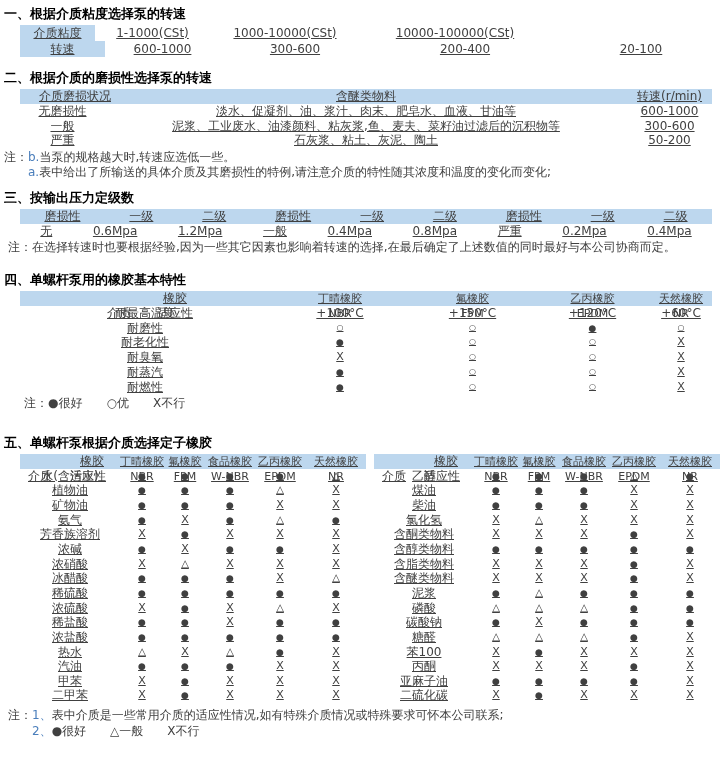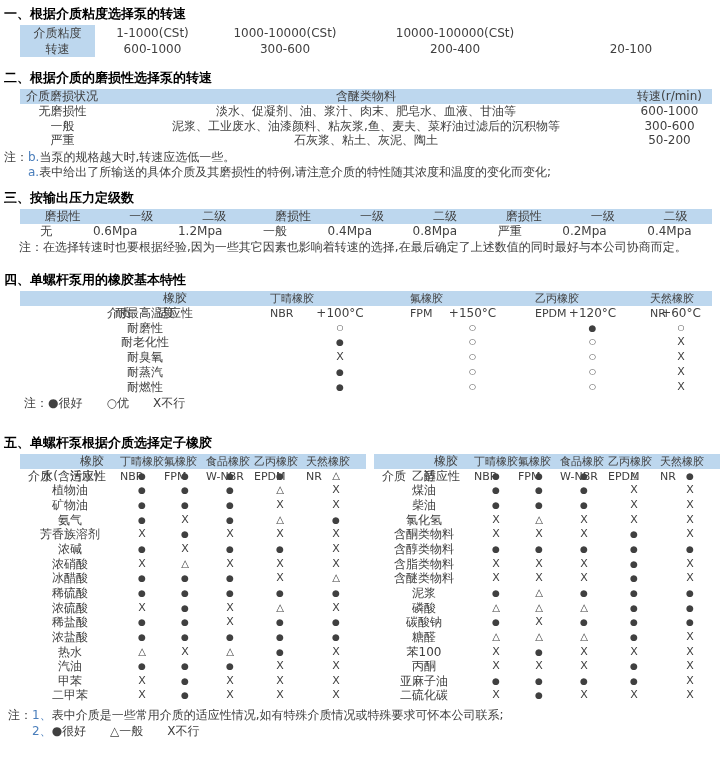--- a/index.html
+++ b/index.html
@@ -8,50 +8,50 @@
   body{
     width:726px;height:775px;overflow:hidden;background:#fff;
     font-family:"DejaVu Sans","Liberation Sans",sans-serif;
     font-size:12px;color:var(--txt);padding-top:6px;
   }
   .title{
     font-weight:bold;color:var(--ttl);font-size:13px;
     padding-left:4px;margin:0 0 3px 0;line-height:16px;white-space:nowrap;
   }
   .tbl{margin-left:20px;width:692px;}
-  .trow{display:flex;height:14.6px;line-height:14.6px;align-items:center;}
+  .trow{display:flex;height:14.6px;line-height:14.6px;align-items:center;text-decoration:underline;}
   .tcell{
     display:block;flex-shrink:0;text-align:center;white-space:nowrap;
     height:100%;line-height:inherit;
   }
   .tcell.flex1{flex:1 1 auto;}
   .thead{background:var(--hdr);height:15px;line-height:15px;}
   .t1 .trow{height:16px;line-height:16px;}
   .blue0 .tcell:first-child{background:var(--hdr);}
-  .left0 .tcell:first-child{text-align:left;padding-left:6px;}
+  .left0 .tcell:first-child{text-align:left;padding-left:19px;}
   
   .thead2{background:var(--hdr);height:30px;line-height:15px;align-items:stretch;}
   .thead2 .corner,.thead2 .colh{flex-shrink:0;}
-  .thead2 .colh{text-align:left;font-size:11px;white-space:nowrap;}
+  .thead2 .colh{text-align:center;font-size:11px;white-space:nowrap;}
   .thead2 .colh div{height:15px;line-height:15px;}
   .c-top,.c-bot{height:15px;line-height:15px;}
   #t4 .c-top{text-align:center;padding-left:60px;}
   #t4 .c-bot{display:flex;justify-content:center;gap:26px;padding-left:10px;}
   .tbl5 .c-top{text-align:right;padding-right:16px;}
   .tbl5 .c-bot{display:flex;justify-content:space-between;padding:0 14px 0 8px;}
   
   .sym-dot{font-size:9px;}
   .sym-circ{font-size:8px;}
   .sym-tri{font-size:10px;}
   .sym-x{font-size:11px;}
   
   .note{display:flex;padding-left:4px;line-height:15px;margin-top:2px;white-space:nowrap;}
   .note .nlabel{flex-shrink:0;}
   .marker{color:var(--mk);}
-  .noteline{padding-left:19px;line-height:15px;margin-top:2px;white-space:nowrap;}
+  .noteline{padding-left:8px;line-height:15px;margin-top:2px;white-space:nowrap;}
   #s4-note{padding-left:24px;}
   #s5-notes{padding-left:8px;margin-top:4px;line-height:16px;}
   
   .s5wrap{display:flex;margin-left:20px;gap:8px;}
   .tbl5{width:346px;}
   
   #s2-title{margin-top:13px;}
   #s3-title{margin-top:10px;}
   #s4-title{margin-top:17px;}
   #s5-title{margin-top:24px;}
@@ -65,21 +65,21 @@
 
   <div class="title" id="s1-title">一、根据介质粘度选择泵的转速</div>
   <div class="tbl t1" id="t1">
       <div class="trow blue0">
         <span class="tcell" style="width: 75px;">介质粘度</span>
         <span class="tcell" style="width: 115px;">1-1000(CSt)</span>
         <span class="tcell" style="width: 150px;">1000-10000(CSt)</span>
         <span class="tcell" style="width: 190px;">10000-100000(CSt)</span>
       </div>
       <div class="trow blue0">
-        <span class="tcell" style="width: 75px;">转速</span>
+        <span class="tcell" style="width: 85px;">转速</span>
         <span class="tcell" style="width: 115px;">600-1000</span>
         <span class="tcell" style="width: 150px;">300-600</span>
         <span class="tcell" style="width: 190px;">200-400</span>
         <span class="tcell" style="width: 162px;">20-100</span>
       </div>
     </div>
 
   <div class="title" id="s2-title">二、根据介质的磨损性选择泵的转速</div>
   <div class="tbl t2" id="t2">
       <div class="trow thead left0">

